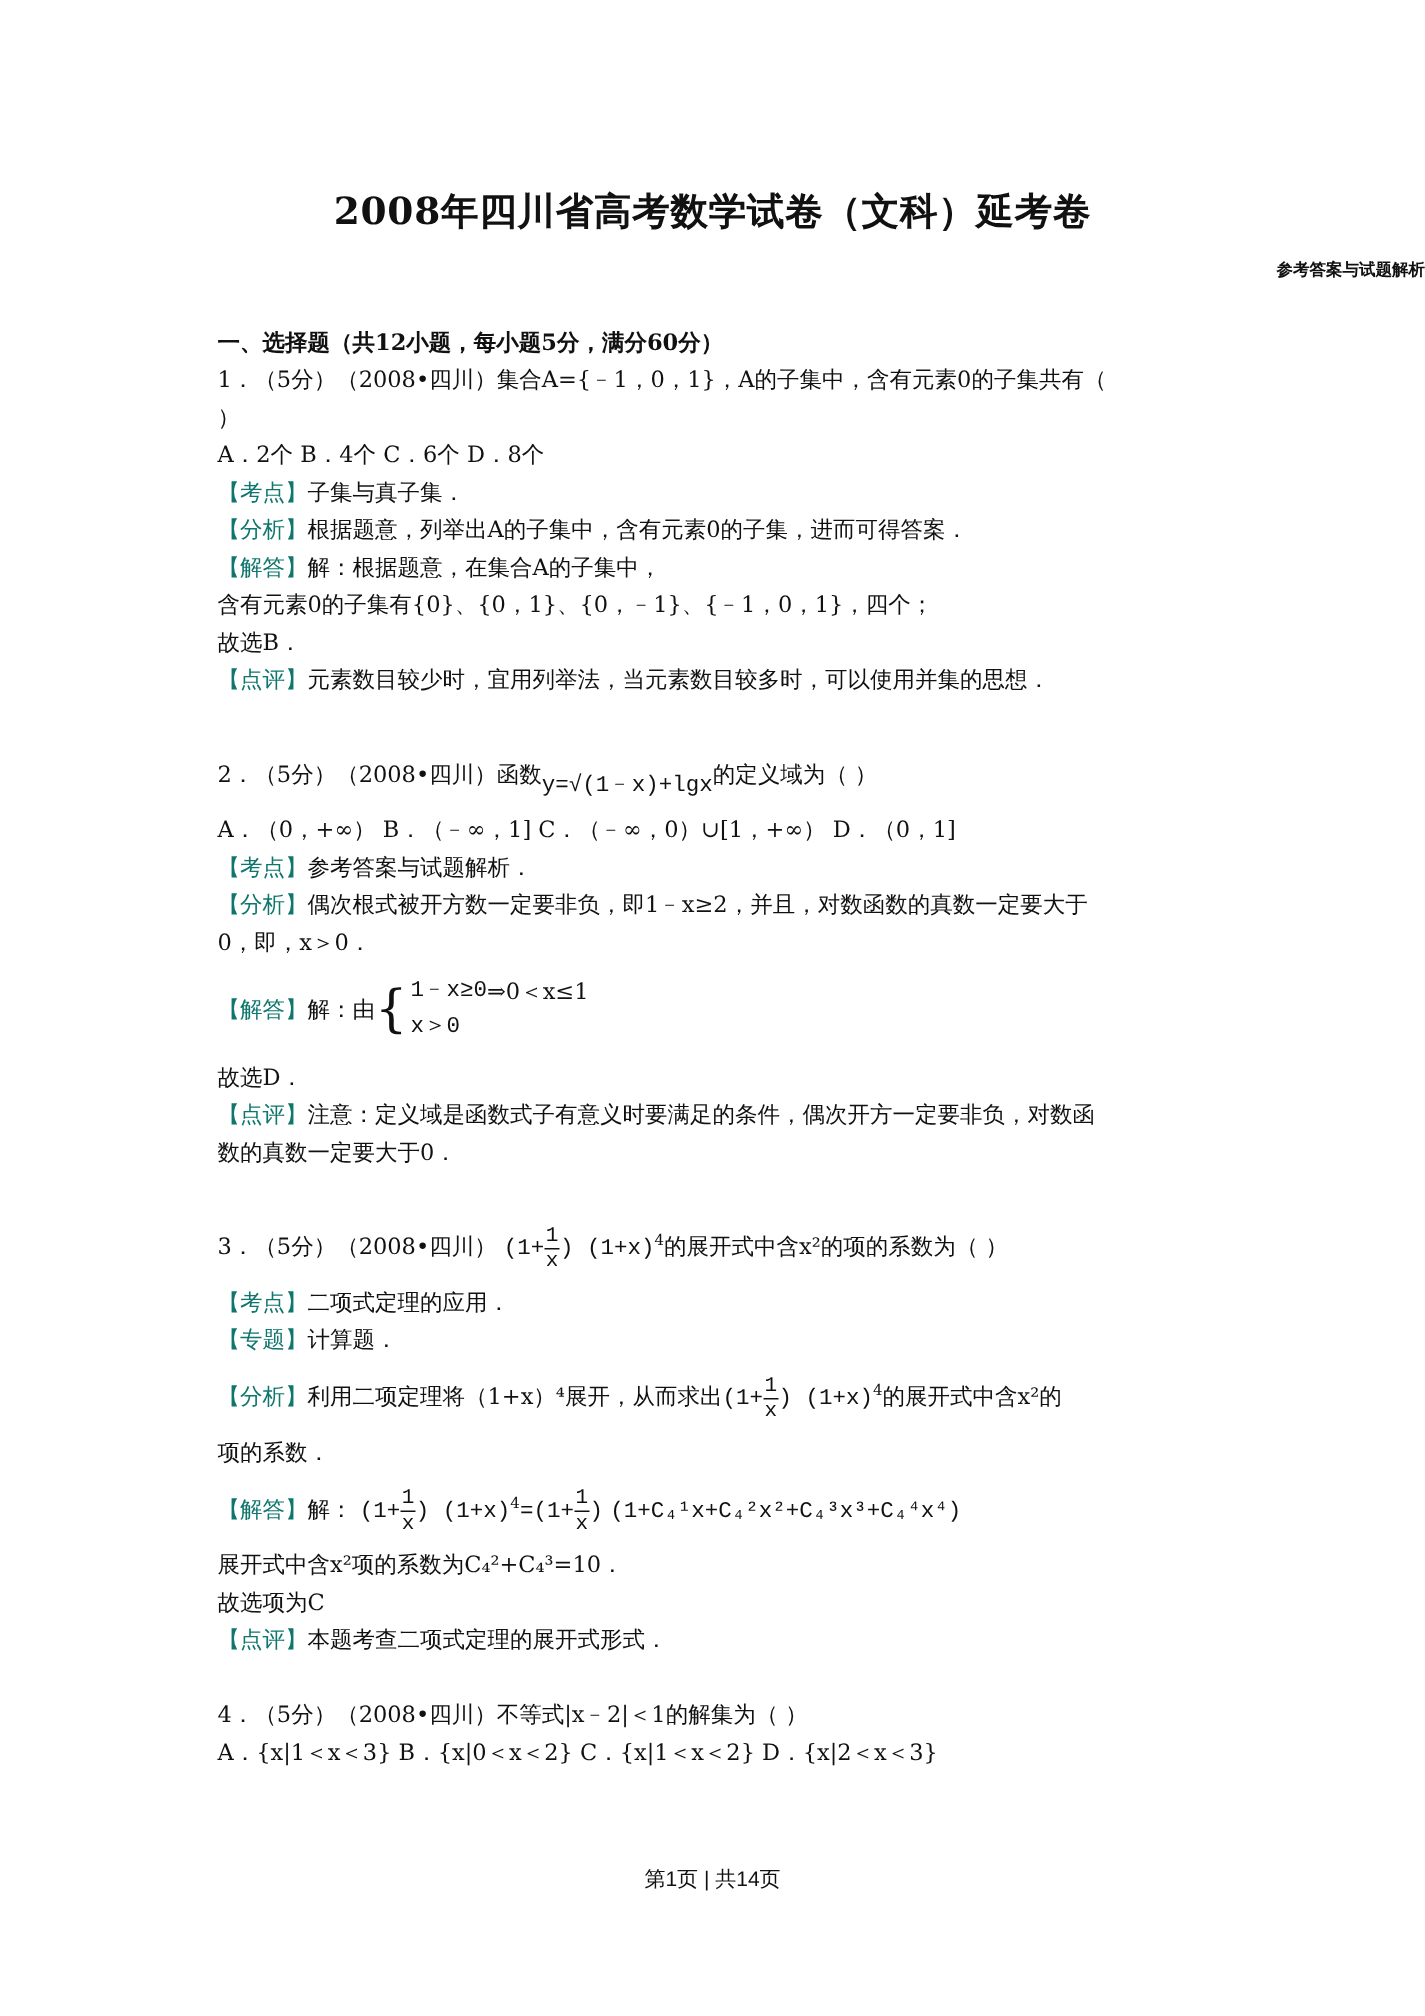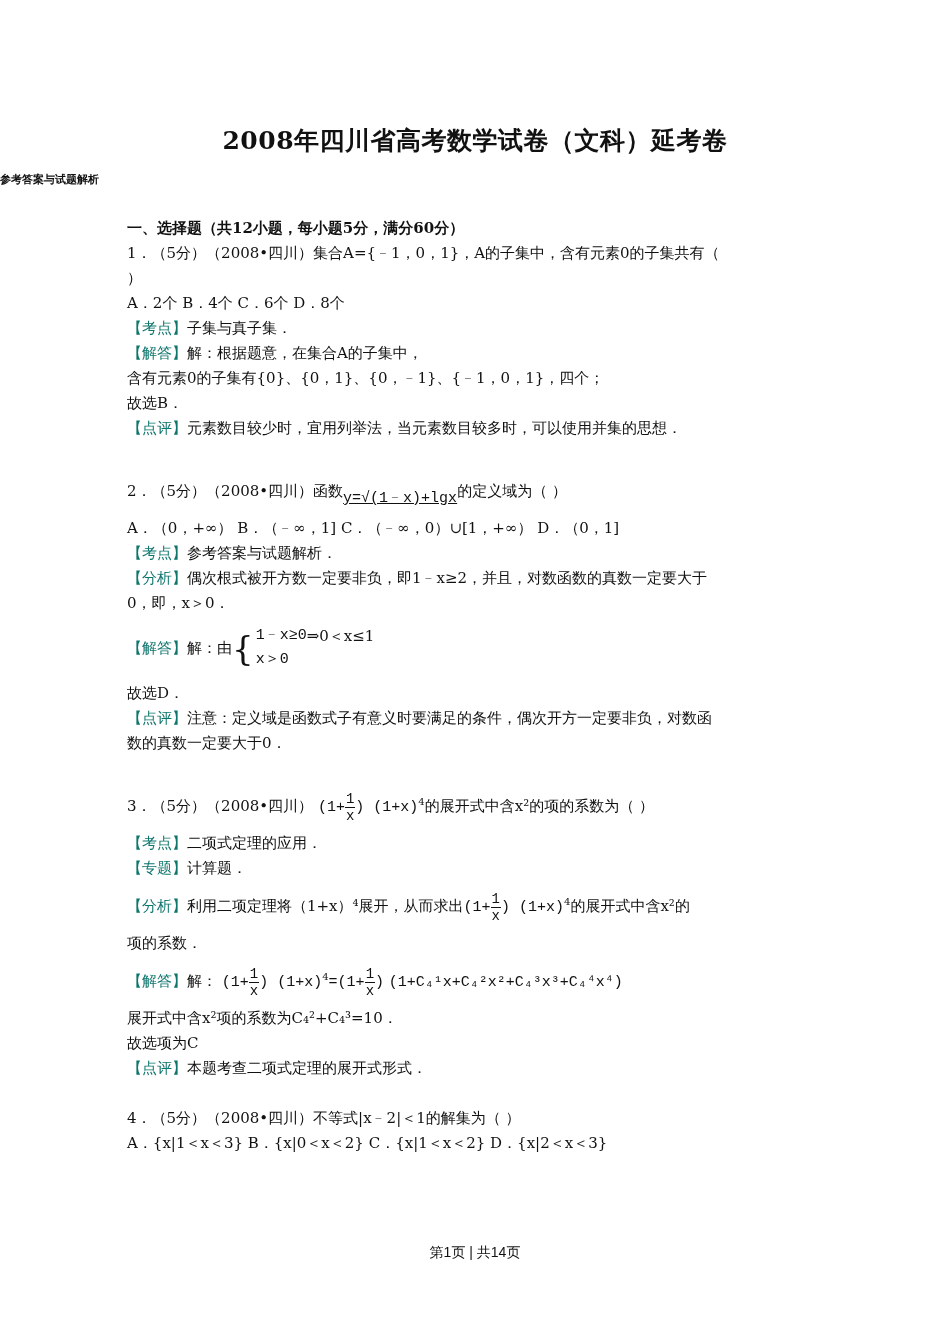--- a/index.html
+++ b/index.html
@@ -1,20 +1,20 @@
 <!DOCTYPE html>
 <html><head>
 <meta charset="utf-8">
 <style>
   html, body { margin:0; padding:0; background:#fff; }
   body { width:950px; height:1344px; position:relative; font-family:"DejaVu Serif","Liberation Serif",serif; color:#111; }
   .page { position:absolute; left:0; top:0; width:916px; height:1344px; }
   .title { position:absolute; left:0; width:950px; top:124px; text-align:center; font-size:25px; font-weight:bold; letter-spacing:0.5px; }
-  .subtitle { position:absolute; left:0; width:950px; top:172px; text-align:left; font-size:11px; font-weight:bold; }
-  .content { position:absolute; left:127px; top:216px; width:665px; font-size:15px; line-height:25px; }
+  .subtitle { position:absolute; left:0; width:950px; top:172px; text-align:right; font-size:11px; font-weight:bold; }
+  .content { position:absolute; left:145px; top:216px; width:665px; font-size:15px; line-height:25px; }
   .line { white-space:nowrap; height:25px; }
   .sec { font-weight:bold; }
   .tag { color:#0f766e; }
   .math { font-family:"Liberation Mono","DejaVu Sans Mono",monospace; font-size:15px; }
   .frac { display:inline-block; vertical-align:middle; text-align:center; line-height:16px; font-family:"Liberation Mono",monospace; font-size:14px; }
   .frac span { display:block; }
   .frac .num { border-bottom:1px solid #111; padding:0 1px; }
   sup { font-size:10px; vertical-align:super; line-height:0; }
   .gap { height:25px; }
   .tall { height:50px; display:flex; align-items:center; }
@@ -29,28 +29,29 @@
   <div class="title">2008年四川省高考数学试卷（文科）延考卷</div>
   <div class="subtitle">参考答案与试题解析</div>
 
   <div class="content">
     <div class="line sec">一、选择题（共12小题，每小题5分，满分60分）</div>
 
     <div class="line">1．（5分）（2008•四川）集合A={﹣1，0，1}，A的子集中，含有元素0的子集共有（</div>
     <div class="line">）</div>
     <div class="line">A．2个  B．4个  C．6个  D．8个</div>
     <div class="line"><span class="tag">【考点】</span><span>子集与真子集．</span></div>
+    <div class="line"><span class="tag">【分析】</span><span>根据题意，列举出A的子集中，含有元素0的子集，进而可得答案．</span></div>
     <div class="line"><span class="tag">【解答】</span><span>解：根据题意，在集合A的子集中，</span></div>
     <div class="line">含有元素0的子集有{0}、{0，1}、{0，﹣1}、{﹣1，0，1}，四个；</div>
     <div class="line">故选B．</div>
     <div class="line"><span class="tag">【点评】</span><span>元素数目较少时，宜用列举法，当元素数目较多时，可以使用并集的思想．</span></div>
     <div class="gap"></div>
 
     <div class="line" style="height:50px;line-height:50px;">
-      <span>2．（5分）（2008•四川）函数</span><span class="math" style="vertical-align:-6px;text-decoration:underline;">y=√(1﹣x)+lgx</span><span>的定义域为（        ）</span>
+      <span>2．（5分）（2008•四川）函数</span><span class="math" style="vertical-align:-6px;">y=√(1﹣x)+lgx</span><span>的定义域为（        ）</span>
     </div>
     <div class="line">A．（0，+∞）     B．（﹣∞，1]     C．（﹣∞，0）∪[1，+∞）      D．（0，1]</div>
     <div class="line"><span class="tag">【考点】</span><span>参考答案与试题解析．</span></div>
     <div class="line"><span class="tag">【分析】</span><span>偶次根式被开方数一定要非负，即1﹣x≥2，并且，对数函数的真数一定要大于</span></div>
     <div class="line">0，即，x＞0．</div>
     <div class="line tall" style="height:60px;margin-top:2px;">
       <span class="tag">【解答】</span>
         <span>解：由</span>
         <span class="brace">{</span>
         <span class="sys">

